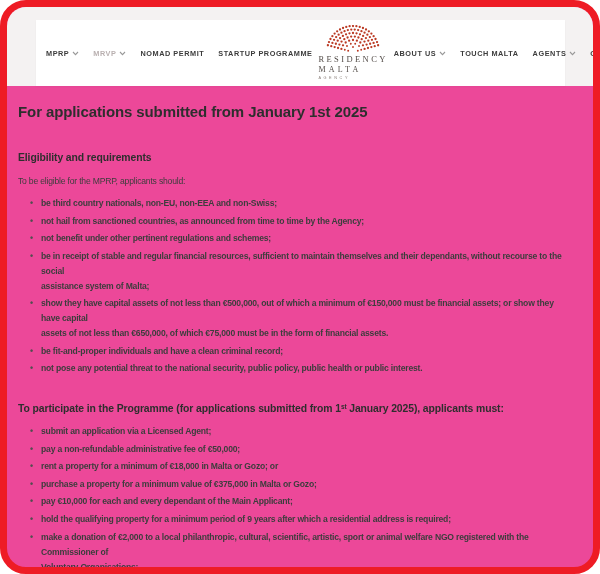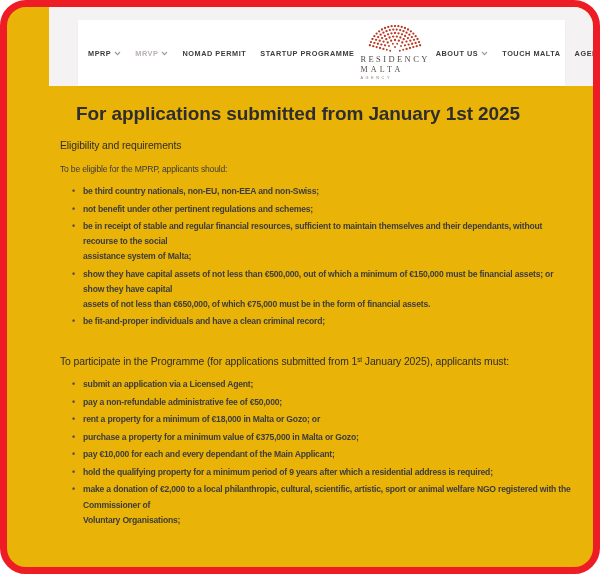--- a/index.html
+++ b/index.html
@@ -3,23 +3,22 @@
 <meta charset="utf-8">
 <style>
   html,body { margin:0; padding:0; background:#ffffff; }
   * { box-sizing:border-box; }
   .frame {
     position:relative;
     width:600px; height:574px;
     border:7px solid var(--frame-red,#ee1c25);
     border-radius:26px;
     overflow:hidden;
-    background:#eab308;
+    background:#ec4899;
     font-family:"Liberation Sans", sans-serif;
-    padding-left:42px;
   }
   
   .header-zone { background:#f4f2f2; padding:13px 28px 0 29px; }
   .header-band {
     background:#ffffff; height:66px;
     display:flex; align-items:center; justify-content:space-between;
     padding:0 12px 0 10px;
     box-shadow:0 1px 2px rgba(0,0,0,0.04);
   }
   .nav-group { display:flex; align-items:center; gap:14px; white-space:nowrap; }
@@ -32,26 +31,26 @@
   .chev { display:inline-block; margin-top:1px; }
   
   .logo { text-align:left; line-height:1.25; padding:0 6px; }
   .logo-line1 { font-family:"Liberation Serif", serif; font-size:8.5px; letter-spacing:2.4px; color:#534c48; }
   .logo-line2 { font-family:"Liberation Serif", serif; font-size:8px; letter-spacing:3.2px; color:#534c48; }
   .logo-line3 { font-size:3.8px; letter-spacing:2.6px; color:#8a7f7a; margin-top:1px; }
   #logo-dots { display:block; margin:0 auto 1px; }
   
   .content { padding:9px 20px 0 11px; }
   .page-title {
-    font-size:19px; font-weight:700; color:var(--text-dark,#2e2e2e);
-    letter-spacing:-0.1px; margin:8px 0 0 16px;
+    font-size:15px; font-weight:700; color:var(--text-dark,#2e2e2e);
+    letter-spacing:-0.1px; margin:8px 0 0 0;
   }
   .section-heading {
-    font-size:10.4px; font-weight:400; color:var(--text-dark,#2e2e2e);
-    margin:15px 0 0 0; letter-spacing:-0.1px;
+    font-size:10.4px; font-weight:700; color:var(--text-dark,#2e2e2e);
+    margin:32px 0 0 0; letter-spacing:-0.1px;
   }
   .section-heading--part2 { margin-top:27px; }
   .sup { font-size:6.5px; position:relative; top:-3.5px; }
   .intro {
     font-size:8.6px; color:var(--text-body,#3d3d3d);
     letter-spacing:-0.2px; margin:13px 0 0 0;
   }
   ul.bullets { list-style:none; margin:10px 0 0 0; padding:0 0 0 12px;font-weight:bold; }
   ul.bullets li {
     position:relative; padding-left:11px; margin-bottom:2.5px;
@@ -206,26 +205,28 @@
     </div>
   </div>
 
   <div class="content">
     <h1 class="page-title">For applications submitted from January 1st 2025</h1>
 
     <h2 class="section-heading">Eligibility and requirements</h2>
     <p class="intro">To be eligible for the MPRP, applicants should:</p>
     <ul class="bullets">
         <li>be third country nationals, non-EU, non-EEA and non-Swiss;</li>
+        <li>not hail from sanctioned countries, as announced from time to time by the Agency;</li>
         <li>not benefit under other pertinent regulations and schemes;</li>
         <li>be in receipt of stable and regular financial resources, sufficient to maintain themselves and their dependants, without recourse to the social
 assistance system of Malta;</li>
         <li>show they have capital assets of not less than €500,000, out of which a minimum of €150,000 must be financial assets; or show they have capital
 assets of not less than €650,000, of which €75,000 must be in the form of financial assets.</li>
         <li>be fit-and-proper individuals and have a clean criminal record;</li>
+        <li>not pose any potential threat to the national security, public policy, public health or public interest.</li>
       </ul>
 
     <h2 class="section-heading section-heading--part2"><span>To participate in the Programme (for applications submitted from 1</span><span class="sup">st</span><span> January 2025), applicants must:</span></h2>
     <ul class="bullets">
         <li>submit an application via a Licensed Agent;</li>
         <li>pay a non-refundable administrative fee of €50,000;</li>
         <li>rent a property for a minimum of €18,000 in Malta or Gozo; or</li>
         <li>purchase a property for a minimum value of €375,000 in Malta or Gozo;</li>
         <li>pay €10,000 for each and every dependant of the Main Applicant;</li>
         <li>hold the qualifying property for a minimum period of 9 years after which a residential address is required;</li>

